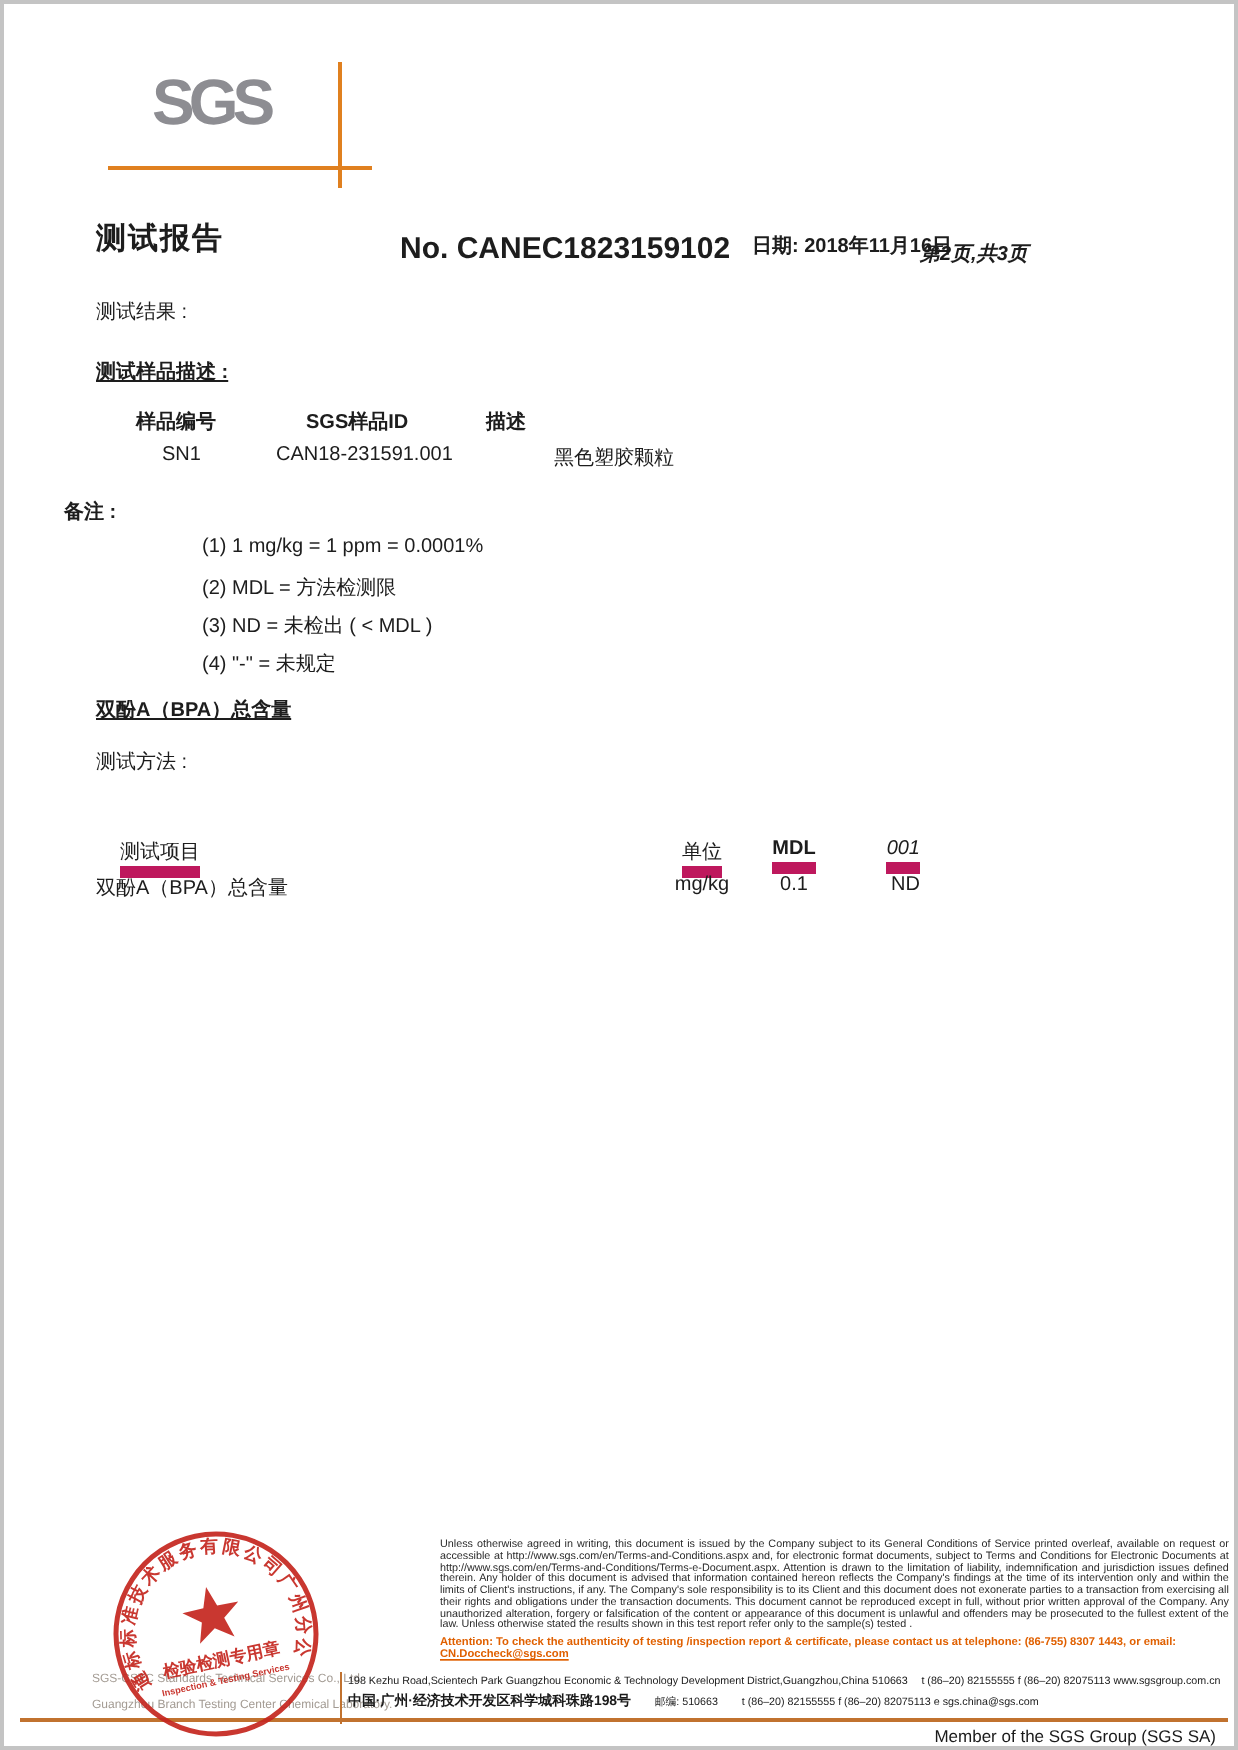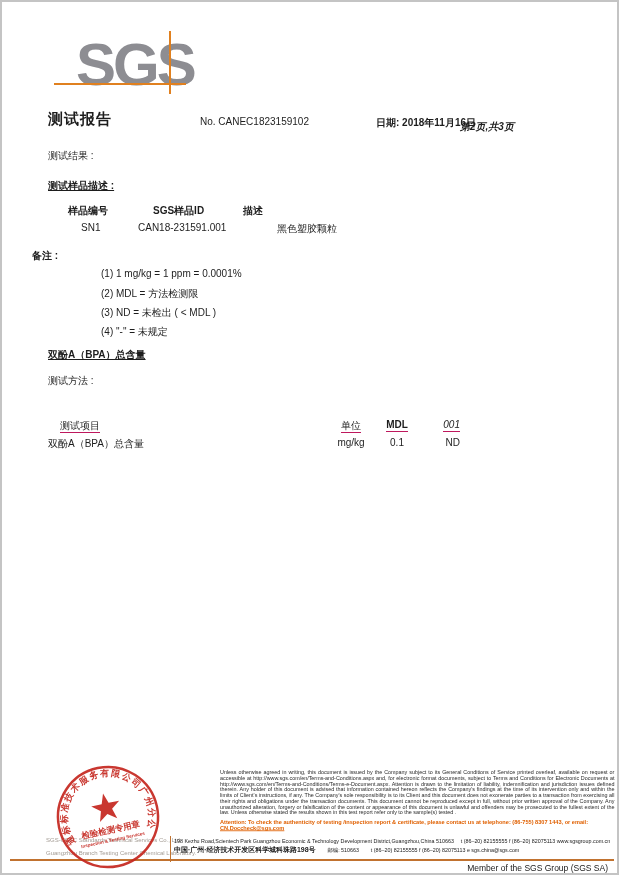--- a/index.html
+++ b/index.html
@@ -8,26 +8,26 @@
     width:619px;height:875px;
     box-sizing:border-box;
     background:#ffffff;
     border:2px solid #c4c4c4;
     font-family:"Liberation Sans","DejaVu Sans",sans-serif;
     color:#1d1d1d;
     overflow:hidden;
   }
   .abs{position:absolute;}
   
-  .logo-text{left:74px;top:33px;font-size:60px;font-weight:bold;color:#8d8d92;letter-spacing:-3px;line-height:1;}
+  .logo-text{left:74px;top:33px;font-size:32px;font-weight:bold;color:#8d8d92;letter-spacing:-3px;line-height:1;}
   .logo-hline{left:52px;top:81px;width:132px;height:2px;background:#e0801f;}
   .logo-vline{left:167px;top:29px;width:2px;height:63px;background:#e0801f;}
   
   .doc-title{left:46px;top:108px;font-size:15px;font-weight:bold;letter-spacing:1px;}
-  .report-no{left:198px;top:114px;font-size:10px;font-weight:normal;}
+  .report-no{left:198px;top:114px;font-size:15px;font-weight:bold;}
   .report-date{left:374px;top:114px;font-size:10px;font-weight:bold;}
   .report-page{left:458px;top:118px;font-size:10px;font-weight:bold;font-style:italic;}
   
   .t10{font-size:10px;}
   .bold{font-weight:bold;}
   .uline{text-decoration:underline;}
   .results-label{left:46px;top:147px;}
   .sample-title{left:46px;top:177px;}
   .sh0{left:66px;top:202px;} .sh1{left:151px;top:202px;} .sh2{left:241px;top:202px;}
   .sc0{left:79px;top:220px;} .sc1{left:136px;top:220px;} .sc2{left:241px;top:220px;margin-left:34px;}
@@ -35,21 +35,21 @@
   .note-item{left:99px;}
   .note-0{top:266px;} .note-1{top:285px;} .note-2{top:304px;} .note-3{top:323px;}
   .bpa-title{left:46px;top:346px;}
   .method-label{left:46px;top:372px;}
   .method-text{left:128px;top:372px;width:482px;line-height:19px;text-align:justify;}
   .rt-head{top:417px;} .rt-row{top:435px;}
   .rt-item-h{left:58px;} .rt-item{left:46px;}
   .rt-unit{left:329px;width:40px;text-align:center;}
   .rt-mdl{left:377px;width:36px;text-align:center;}
   .rt-001{left:422px;width:36px;text-align:right;}
-  .hcell{border-bottom:1px solid #be185d;padding-bottom:1px;}
+  .hcell{border-bottom:6px solid #be185d;padding-bottom:1px;}
   .ital{font-style:italic;}
   
   .company-block{left:44px;top:832px;font-size:6px;line-height:13px;color:#a39b93;white-space:nowrap;}
   .legal-block{left:218px;top:768px;width:464px;transform:scale(0.85);transform-origin:top left;}
   .disclaimer{font-size:6.35px;line-height:6.75px;text-align:justify;color:#2a2a2a;}
   .attention{margin-top:3px;font-size:6.6px;line-height:7.4px;font-weight:bold;color:#e06000;}
   .attention .uline{text-decoration:underline;}
   .addr-block{left:172px;top:835px;width:516px;transform:scale(0.85);transform-origin:top left;white-space:nowrap;color:#1a1a1a;}
   .addr-line1{font-size:6.3px;line-height:10px;}
   .addr-line2{font-size:6.3px;line-height:12px;}

